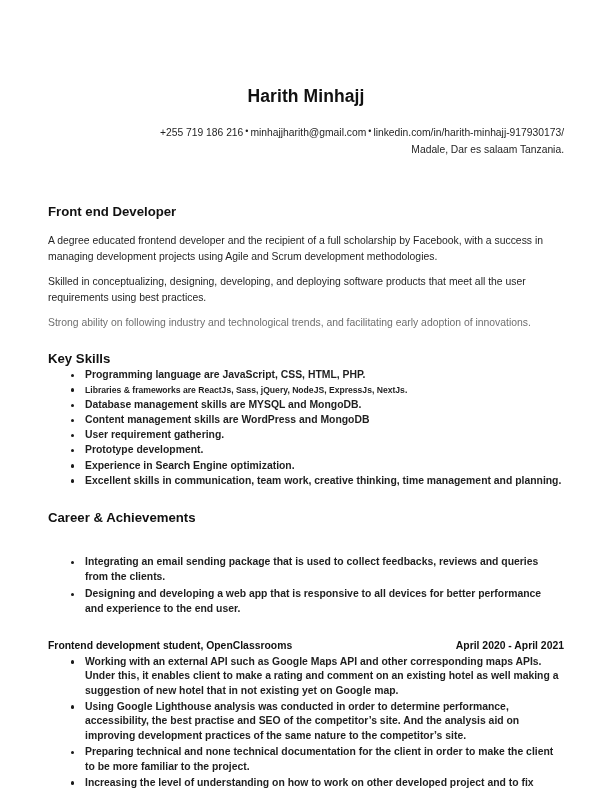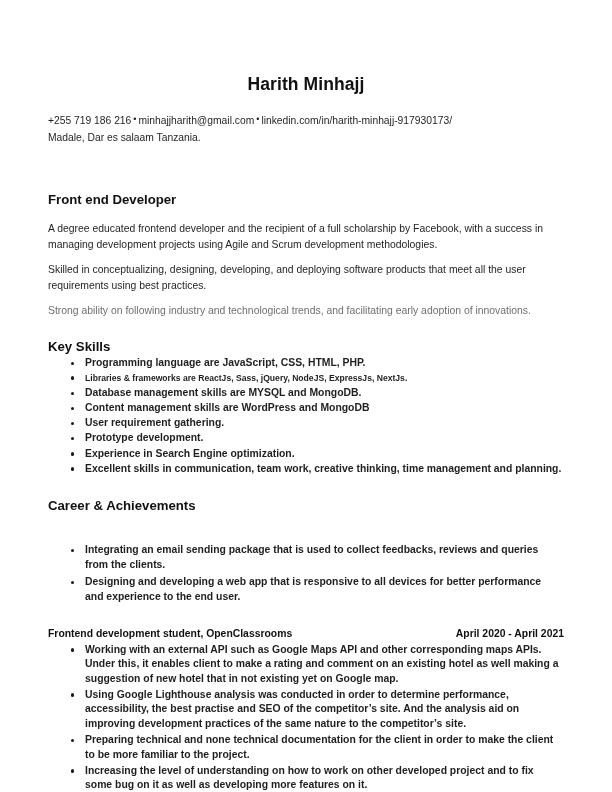--- a/index.html
+++ b/index.html
@@ -12,39 +12,39 @@
     height: 792px;
     font-family: "Liberation Sans", sans-serif;
     color: #1a1a1a;
     -webkit-font-smoothing: antialiased;
   }
   .page {
     position: relative;
     width: 612px;
     height: 792px;
     box-sizing: border-box;
-    padding: 0 48px;
+    padding: 12px 48px;
     background: #ffffff;
     overflow: hidden;
   }
 
   
   .name {
     margin: 0;
     padding-top: 74px;
     text-align: center;
     font-size: 17.5px;
     font-weight: bold;
     letter-spacing: 0.1px;
     color: #111111;
   }
   .contact {
     margin: 0;
     padding-top: 16px;
-    text-align: left;
+    text-align: right;
     font-size: 10.3px;
     line-height: 16.5px;
     color: #1f1f1f;
   }
   .sep {
     display: inline-block;
     padding: 0 2px;
     font-size: 9px;
     vertical-align: 2px;
   }

